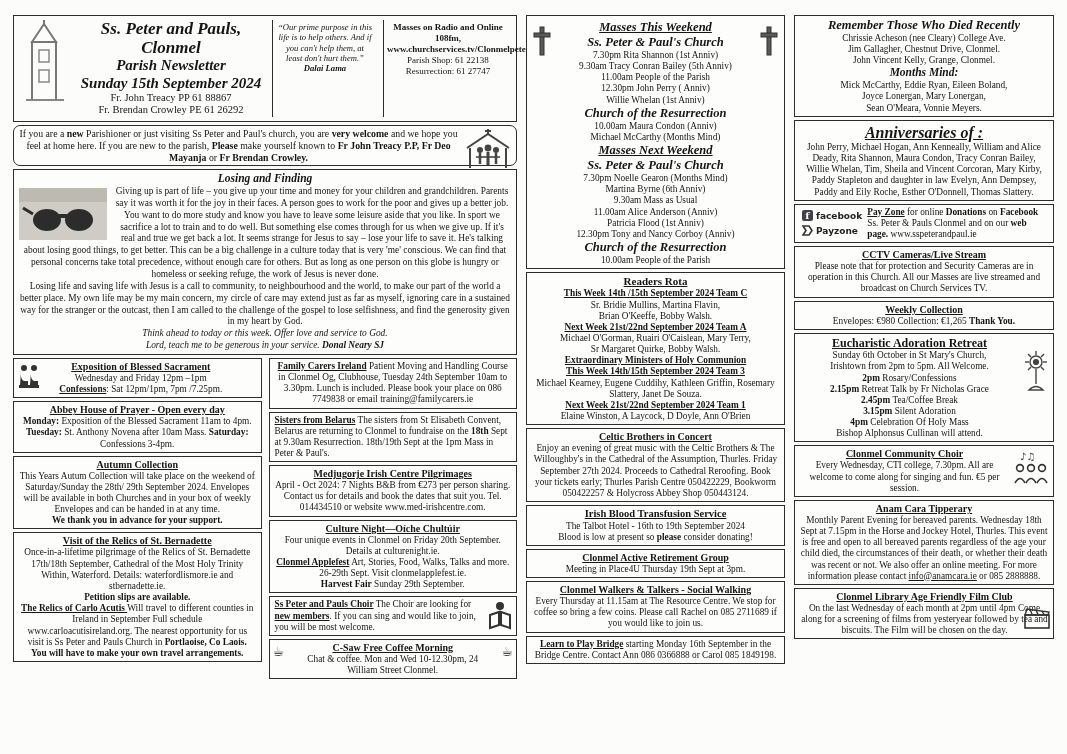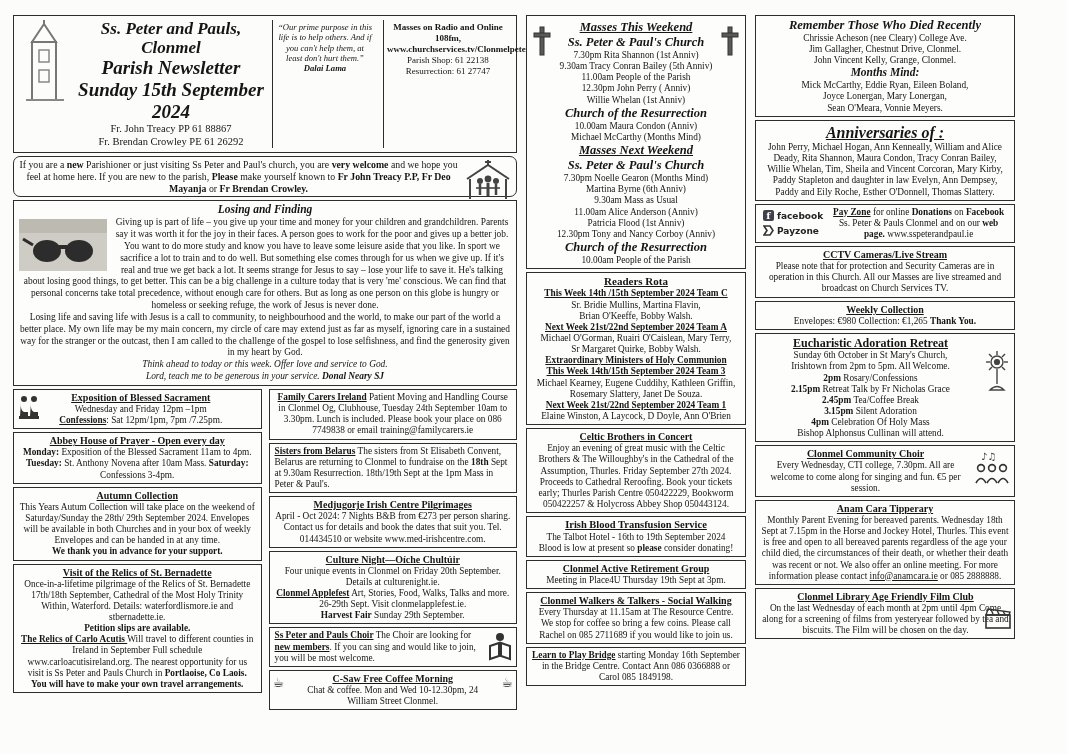--- a/index.html
+++ b/index.html
@@ -1,34 +1,34 @@
 <!DOCTYPE html>
 <html><head>
 <meta charset="utf-8">
 <style>
   html,body{margin:0;padding:0;background:#e9e8e4;}
   .page{position:relative;width:1067px;height:754px;box-sizing:border-box;background:#fcfcfa;
         color:#151515;font-family:"Liberation Serif",serif;padding:15px 13px;
         display:flex;gap:9px;overflow:hidden;}
   .col{display:flex;flex-direction:column;gap:3px;}
   .col-left{width:504px;}
-  .col-mid{width:220px;}
+  .col-mid{width:259px;}
   .col-right{width:260px;}
   .box{border:1.6px solid #2e2d2b;padding:2px 5px;font-size:9.3px;line-height:1.2;
        text-align:center;background:#fdfdfb;position:relative;box-sizing:border-box;}
   .b{font-weight:bold}.i{font-style:italic}.u{text-decoration:underline}
   .h{font-weight:bold;text-decoration:underline;font-size:10px;}
   .hbigit{font-weight:bold;font-style:italic;font-size:12.5px;}
   .hit-ul{font-weight:bold;font-style:italic;text-decoration:underline;font-size:16px;}
   .masshead{font-weight:bold;font-style:italic;text-decoration:underline;font-size:12.5px;}
   
   .hdr{display:flex;gap:6px;align-items:stretch;border:1.6px solid #2e2d2b;padding:4px;box-sizing:border-box;}
   .hdr-title{flex:1;text-align:center;}
   .script{font-weight:bold;font-style:italic;font-size:17px;line-height:1.1;}
-  .script2{font-weight:bold;font-style:italic;font-size:19px;line-height:1.15;}
+  .script2{font-weight:bold;font-style:italic;font-size:15px;line-height:1.15;}
   .priest{font-size:10.5px;line-height:1.2;}
   .qbox{width:96px;border-left:1.6px solid #2e2d2b;padding:2px 4px;font-size:8.6px;
         font-style:italic;text-align:center;line-height:1.2;}
   .mbox{width:122px;border-left:1.6px solid #2e2d2b;padding:2px 3px;font-size:9px;
         text-align:center;line-height:1.22;}
   .subcols{display:flex;gap:7px;flex:1;}
   .subcol{flex:1;display:flex;flex-direction:column;gap:3px;}
   .lf-body{text-align:center;font-size:9.4px;line-height:1.26;}
   .glasses{float:left;width:88px;height:52px;margin:2px 6px 2px 0;}
   .iconL{position:absolute;left:3px;top:4px;}
@@ -303,21 +303,21 @@
         </span>
         <span class="fbchip">
           <span class="pzarr">
             <svg width="11" height="11" viewBox="0 0 11 11">
               <path d="M1 1 L7 1 L10 5.5 L7 10 L1 10 L4 5.5 Z" fill="none" stroke="#333" stroke-width="1.6"></path>
             </svg>
           </span>
           <span>Payzone</span>
         </span>
       </div>
-      <div style="flex:1;text-align:center;"><span class="b u">Pay Zone</span><span>  for online </span><span class="b">Donations</span><span> on </span><span class="b">Facebook</span><span> Ss. Peter &amp; Pauls Clonmel and on our </span><span class="b">web page.</span><span> www.sspeterandpaul.ie</span></div>
+      <div style="flex:1;text-align:left;"><span class="b u">Pay Zone</span><span>  for online </span><span class="b">Donations</span><span> on </span><span class="b">Facebook</span><span> Ss. Peter &amp; Pauls Clonmel and on our </span><span class="b">web page.</span><span> www.sspeterandpaul.ie</span></div>
     </div>
 
     <div class="box">
       <div class="h">CCTV Cameras/Live Stream</div>
       <div>Please note that for protection and Security Cameras are in operation in this Church. All our Masses are live streamed and broadcast on Church Services TV.</div>
     </div>
 
     <div class="box">
       <div class="h">Weekly Collection</div>
       <div><span>Envelopes: €980 Collection: €1,265 </span><span class="b">Thank You.</span></div>

